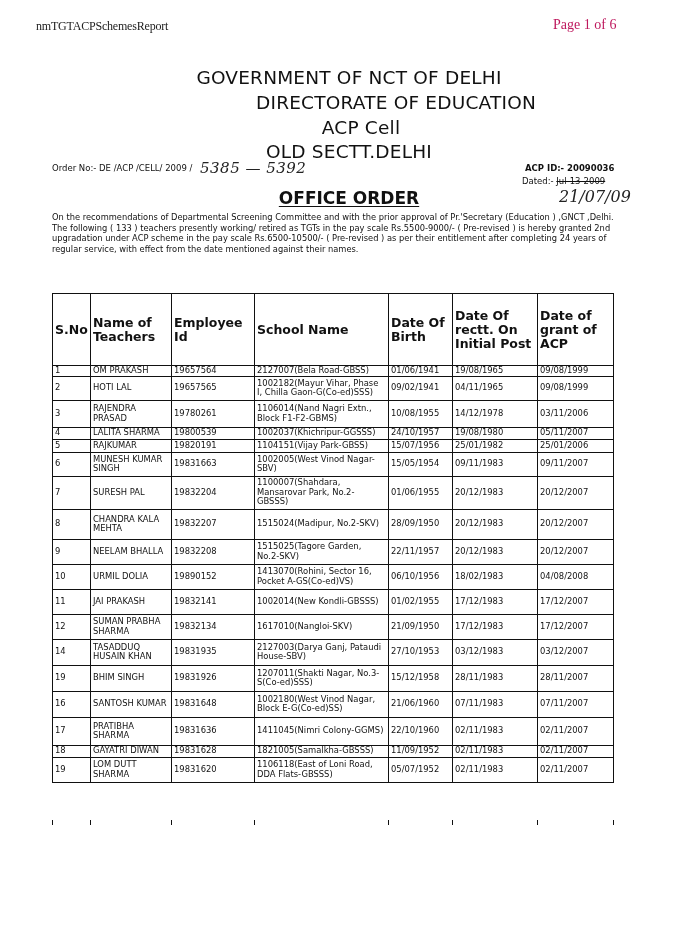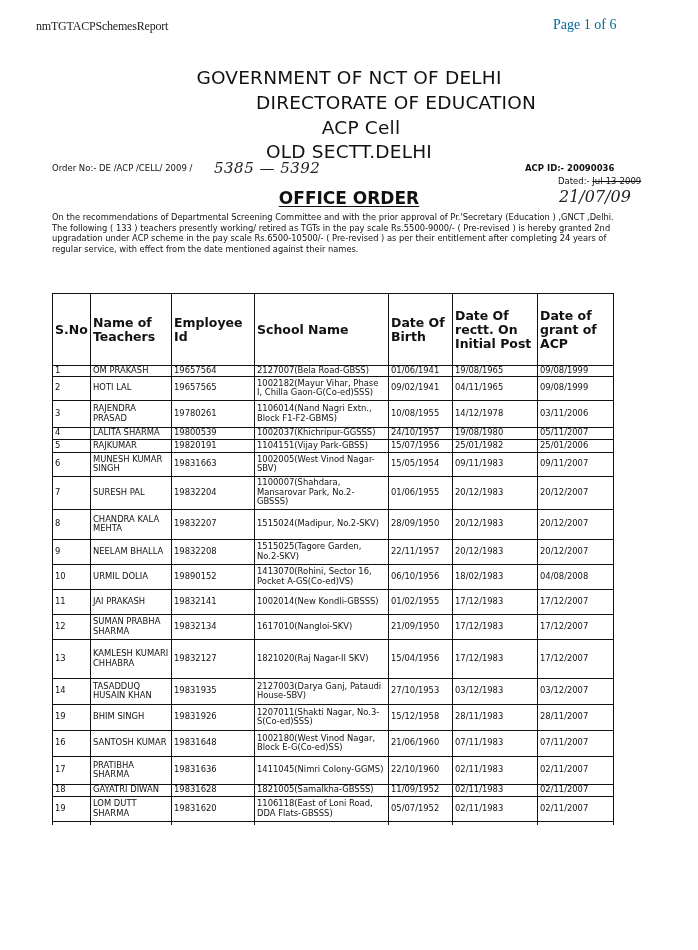--- a/index.html
+++ b/index.html
@@ -1,25 +1,25 @@
 <!DOCTYPE html>
 <html><head>
 <meta charset="utf-8">
 <style>
   html, body { margin:0; padding:0; background:#ffffff; }
   body { width:698px; height:950px; position:relative; overflow:hidden; color:#111; font-family:"DejaVu Sans", sans-serif; }
   .abs { position:absolute; }
   .hdr-left { left:36px; top:19px; font-family:"Liberation Serif", serif; font-size:12px; color:#222; letter-spacing:-0.2px; }
-  .hdr-right { left:553px; top:17px; font-family:"Liberation Serif", serif; font-size:14px; color:#0369a1; }
+  .hdr-right { left:553px; top:17px; font-family:"Liberation Serif", serif; font-size:14px; color:#be185d; }
   .title { left:0; width:698px; text-align:center; font-size:18.5px; color:#111; line-height:21px; letter-spacing:0.2px; }
   .order-no { left:52px; top:163px; font-size:8.5px; color:#111; }
   .handwrite { font-family:"DejaVu Serif", serif; font-style:italic; color:#222; }
-  .hw-nums { left:214px; top:159px; font-size:15px; letter-spacing:0.5px; }
+  .hw-nums { left:200px; top:159px; font-size:15px; letter-spacing:0.5px; }
   .acp-id { left:525px; top:163px; font-size:8.5px; font-weight:bold;text-align:center; }
-  .dated { left:522px; top:176px; font-size:8.5px;margin-left:36px; }
+  .dated { left:522px; top:176px; font-size:8.5px; }
   .dated .strike { text-decoration:line-through; }
   .hw-date { left:559px; top:187px; font-size:16px; }
   .office-order { left:0; width:698px; top:188px; text-align:center; font-size:17px; font-weight:bold; }
   .office-order span { text-decoration:underline; text-underline-offset:2px; }
   .para { left:52px; top:212px; width:570px; font-size:8.3px; line-height:10.6px; color:#111; }
   table.tbl { position:absolute; left:52px; top:293px; border-collapse:collapse; table-layout:fixed; }
   table.tbl th, table.tbl td { border:1.4px solid #111; padding:0 2px; vertical-align:middle; overflow:hidden; }
   table.tbl th { font-size:12.5px; font-weight:bold; text-align:left; line-height:14px; padding:1px 2px; }
   table.tbl td { font-size:8.4px; line-height:9.6px; color:#111; }
   .mono-date { font-size:8.8px; }
@@ -175,29 +175,20 @@
       </tr>
       <tr style="height: 25px;">
         <td>12</td>
         <td>SUMAN PRABHA SHARMA</td>
         <td>19832134</td>
         <td>1617010(Nangloi-SKV)</td>
         <td class="mono-date">21/09/1950</td>
         <td class="mono-date">17/12/1983</td>
         <td class="mono-date">17/12/2007</td>
       </tr>
-      <tr style="height: 39px;">
-        <td>13</td>
-        <td>KAMLESH KUMARI CHHABRA</td>
-        <td>19832127</td>
-        <td>1821020(Raj Nagar-II SKV)</td>
-        <td class="mono-date">15/04/1956</td>
-        <td class="mono-date">17/12/1983</td>
-        <td class="mono-date">17/12/2007</td>
-      </tr>
       <tr style="height: 26px;">
         <td>14</td>
         <td>TASADDUQ HUSAIN KHAN</td>
         <td>19831935</td>
         <td>2127003(Darya Ganj, Pataudi House-SBV)</td>
         <td class="mono-date">27/10/1953</td>
         <td class="mono-date">03/12/1983</td>
         <td class="mono-date">03/12/2007</td>
       </tr>
       <tr style="height: 26px;">

